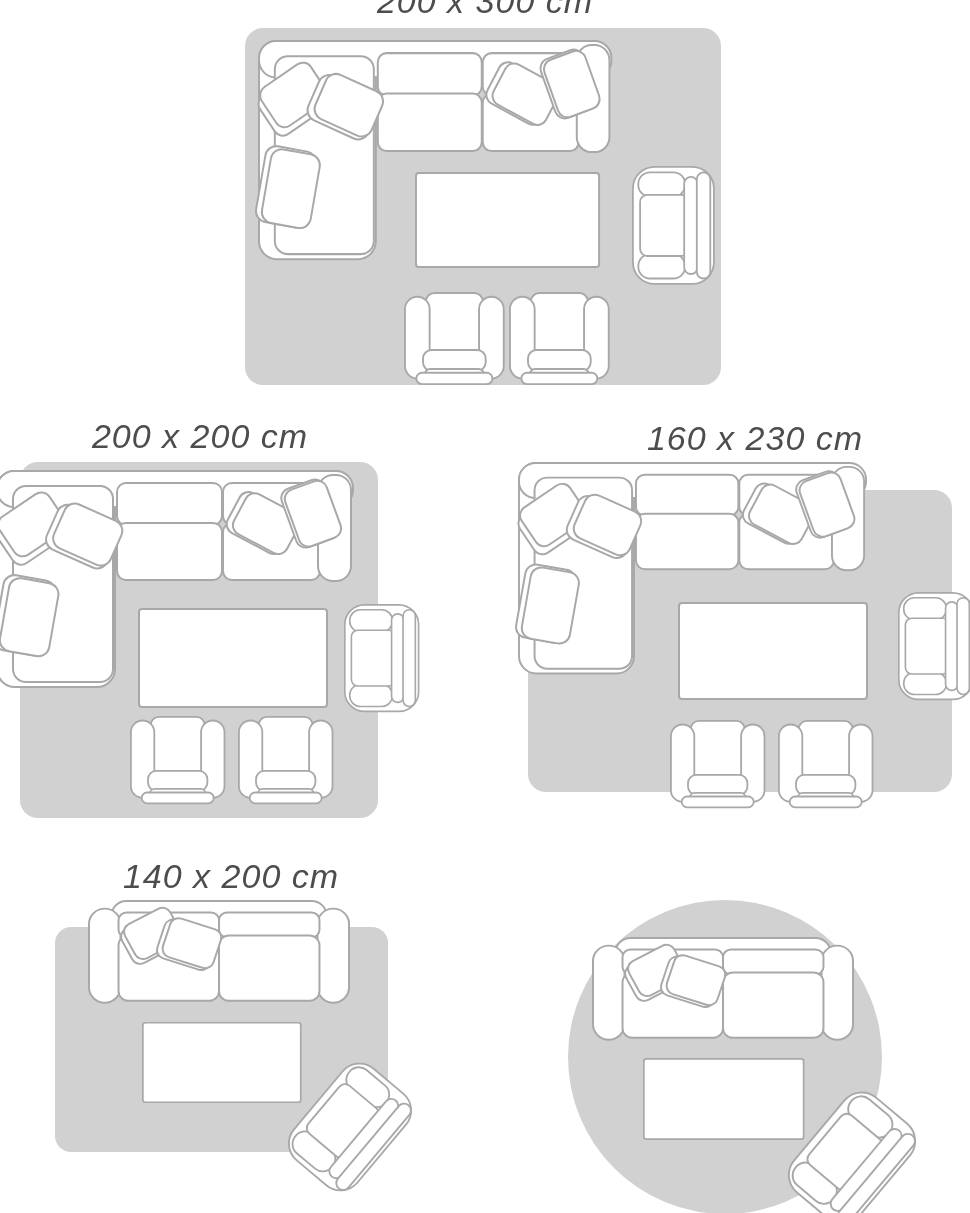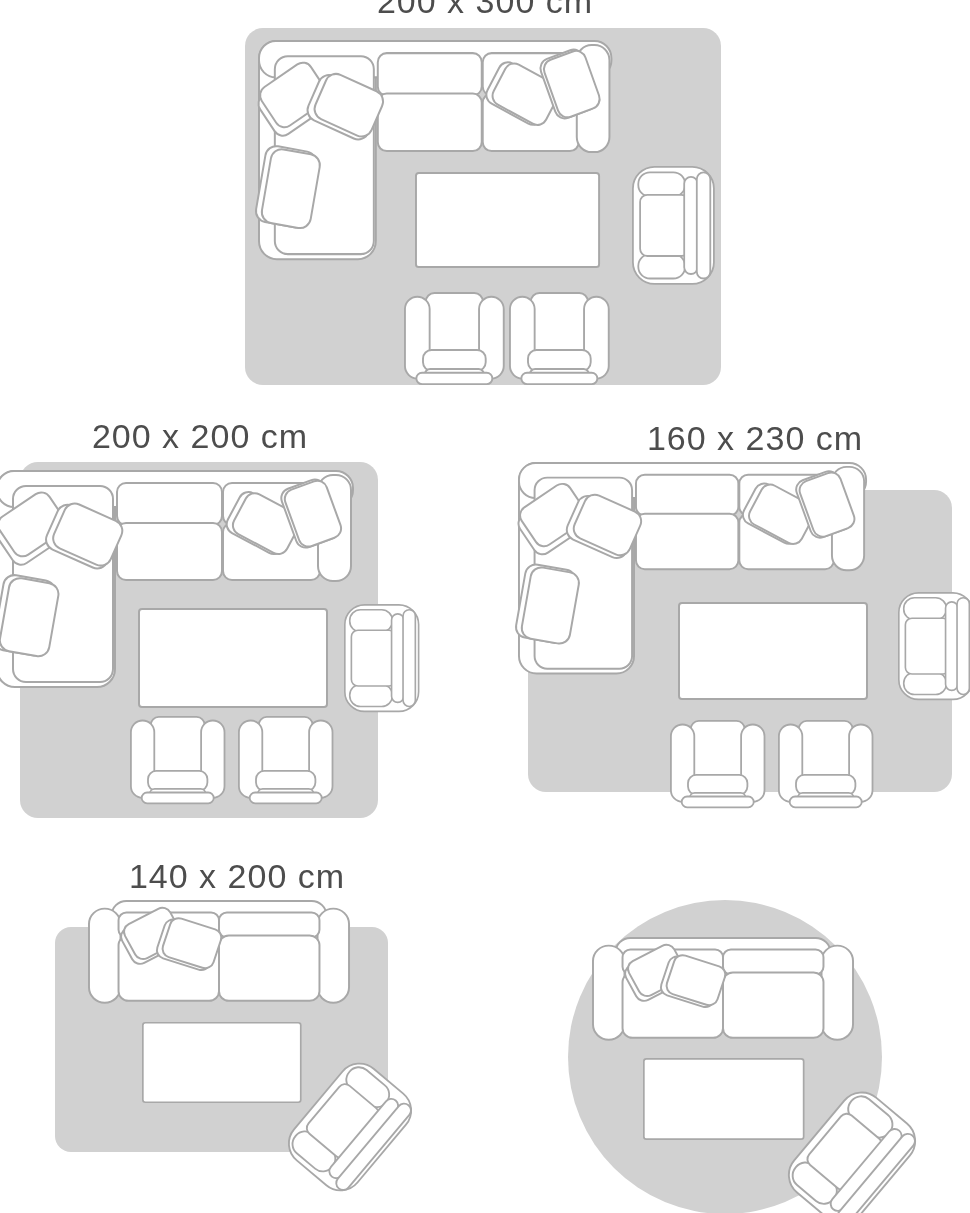--- a/index.html
+++ b/index.html
@@ -3,21 +3,21 @@
 <meta charset="utf-8">
 <style>
   :root {
     --background:#ffffff; --rug:#d1d1d1; --furniture-fill:#ffffff;
     --furniture-outline:#a8a8a8; --label-text:#4d4d4d;
   }
   * { box-sizing:border-box; }
   body { margin:0; background:var(--background); }
   .canvas {
     position:relative; width:970px; height:1213px; overflow:hidden;
-    background:var(--background); font-family:"Liberation Sans", sans-serif;
+    background:var(--background); font-family:"Liberation Sans", sans-serif;font-style:italic;
   }
   .size-label {
     position:absolute; text-align:center; font-size:34px; line-height:38px;
     color:var(--label-text); letter-spacing:1px; white-space:nowrap;
   }
   .scene-svg { position:absolute; display:block; }
   .rug  { fill:var(--rug); }
   .furn { fill:var(--furniture-fill); stroke:var(--furniture-outline); stroke-width:2; }
 </style>
 </head>
@@ -124,21 +124,21 @@
   <div class="size-label" style="left:523px; top:419px; width:464px;">160 x 230 cm</div>
   <svg class="scene-svg" style="left:485px; top:455px;" width="485" height="375" viewBox="0 0 485 375">
     <rect class="rug" x="43" y="35" width="424" height="302" rx="18"></rect>
     <use href="#fx-sectional" transform="translate(33,7) scale(0.975)"></use>
     <use href="#fx-table" transform="translate(193,147) scale(1,0.98)"></use>
     <use href="#fx-armchair" transform="translate(413,137) scale(0.82)"></use>
     <use href="#fx-chair" transform="translate(185,265) scale(0.9)"></use>
     <use href="#fx-chair" transform="translate(293,265) scale(0.9)"></use>
   </svg>
 
-  <div class="size-label" style="left:8px; top:857px; width:458px;">140 x 200 cm</div>
+  <div class="size-label" style="left:2px; top:857px; width:458px;">140 x 200 cm</div>
   <svg class="scene-svg" style="left:0; top:890px;" width="485" height="323" viewBox="0 0 485 323">
     <rect class="rug" x="55" y="37" width="333" height="225" rx="16"></rect>
     <use href="#fx-sofa2" transform="translate(88,10) scale(0.985,0.96)"></use>
     <use href="#fx-table" transform="translate(142,132) scale(0.84,0.81)"></use>
     <use href="#fx-armchair" transform="translate(350,237) rotate(40) scale(0.92) translate(-46,-66)"></use>
   </svg>
 
   <svg class="scene-svg" style="left:485px; top:890px;" width="485" height="323" viewBox="0 0 485 323">
     <circle class="rug" cx="240" cy="167" r="157"></circle>
     <use href="#fx-sofa2" transform="translate(107,47) scale(0.985,0.96)"></use>

